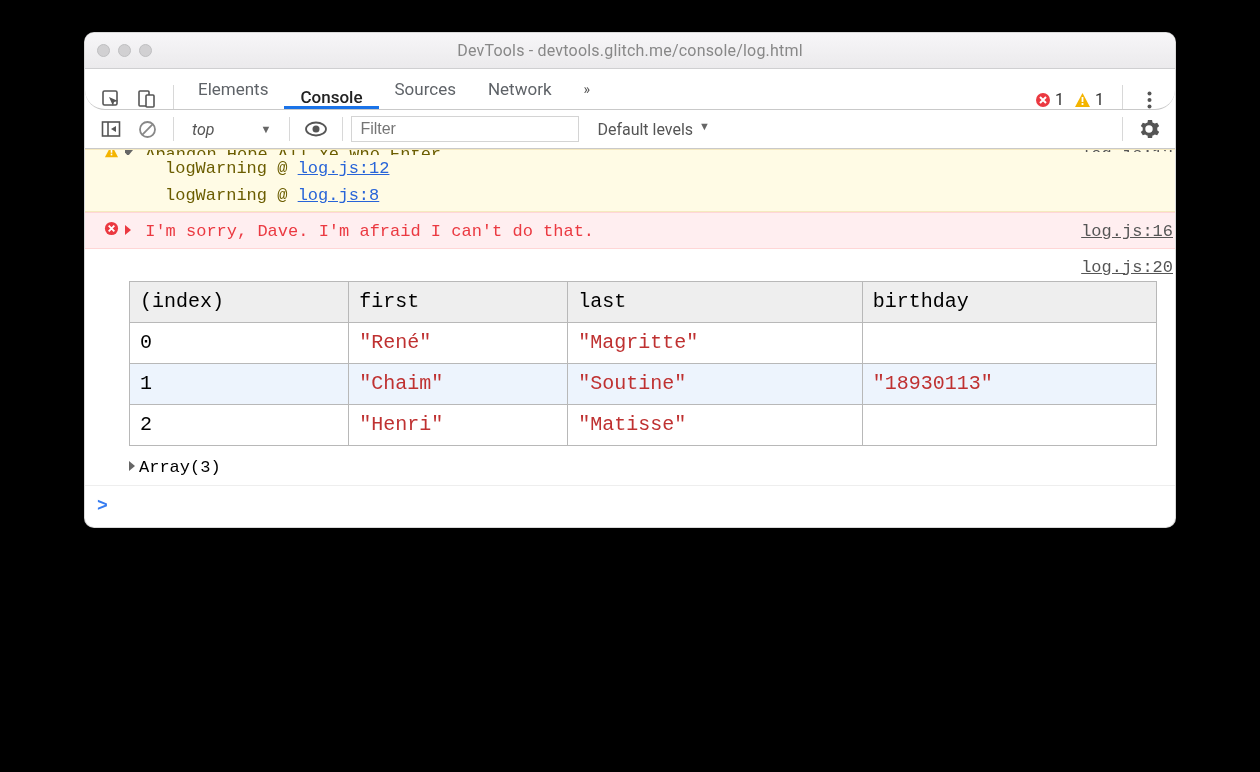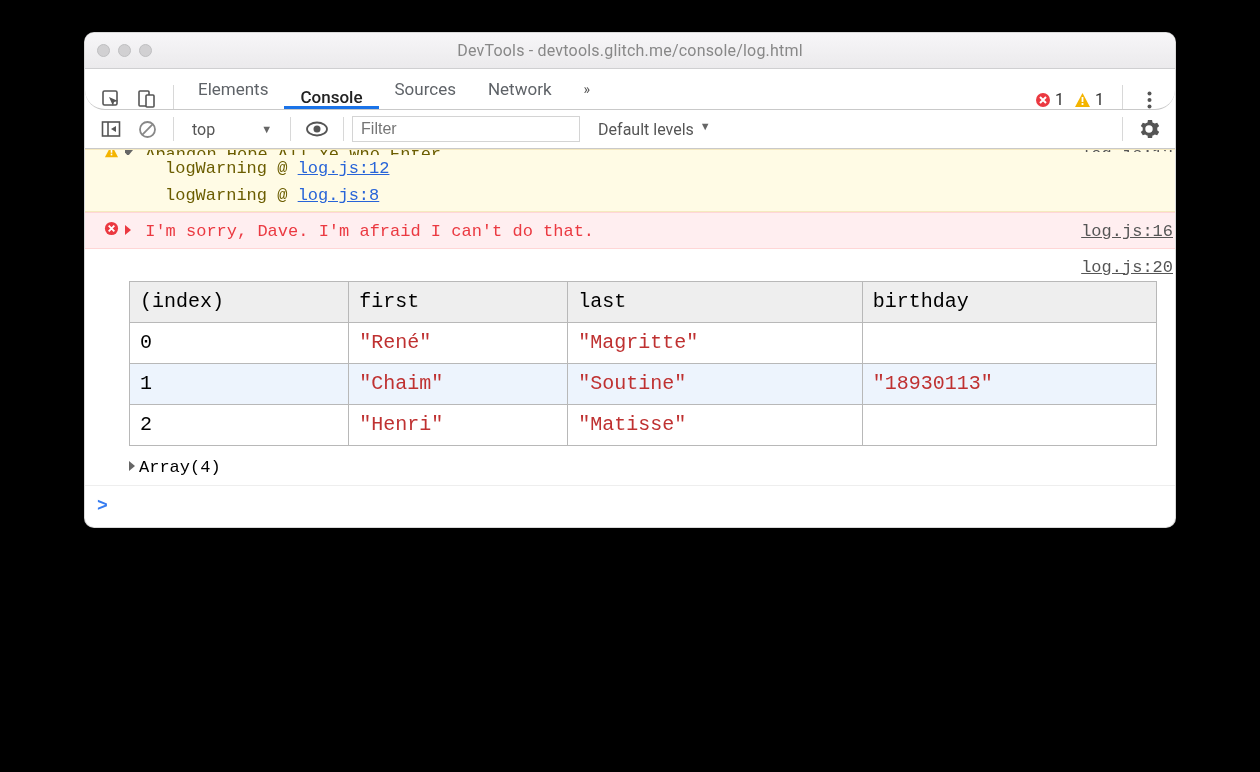--- a/index.html
+++ b/index.html
@@ -54,21 +54,21 @@
   .divider{width:1px;height:24px;background:var(--border-light);margin:0 8px}
   .tab{padding:0 16px;height:100%;display:flex;align-items:center;cursor:default}
   .tab.active{color:#222;border-bottom:3px solid var(--tab-active);font-weight:500;padding-top:18px}
   .spacer{flex:1}
   .badge{display:inline-flex;align-items:center;gap:4px;margin-right:10px;font-size:16px;color:#333}
   .filterbar{
     height:39px;display:flex;align-items:center;border-bottom:1px solid var(--border);
     padding:0 8px;font-size:16px;color:#555;background:#fff;
   }
   .context-sel{
-    display:flex;align-items:center;padding:0 10px;gap:46px;
+    display:flex;align-items:center;padding:0 10px;gap:46px;font-style:italic;
   }
   .dd-caret{font-size:11px;color:#666}
   .filter-input{
     border:1px solid #d4d4d4;height:26px;width:228px;padding:0 8px;font-size:16px;color:#888;
   }
   
   .logs{font-family:var(--mono);font-size:17px;line-height:1.6}
   .row{display:flex;align-items:flex-start;padding:2px 2px 2px 12px;border-bottom:1px solid #f0f0f0}
   .row.warn{background:var(--warn-bg);border-top:1px solid var(--warn-border);border-bottom:1px solid var(--warn-border)}
   .row.err{background:var(--err-bg);border-top:1px solid var(--err-border);border-bottom:1px solid var(--err-border);color:var(--err-text)}
@@ -278,21 +278,21 @@
           <tr>
             <td>2</td>
             <td class="str">"Henri"</td>
             <td class="str">"Matisse"</td>
             <td class="str"></td>
           </tr>
         </tbody>
       </table>
     </div>
     <div class="arr">
-      <span class="tri"></span><span>Array(4)</span>
+      <span class="tri"></span><span>Array(3)</span>
     </div>
 
     <div class="prompt">
       <span style="font-weight:bold">&gt;</span>
     </div>
   </div>
 
 </div>
 
 </body></html>

